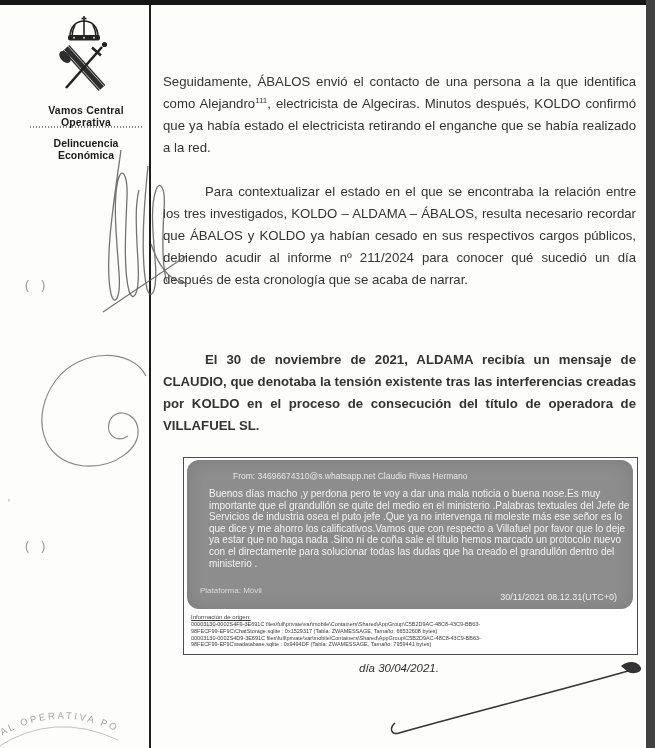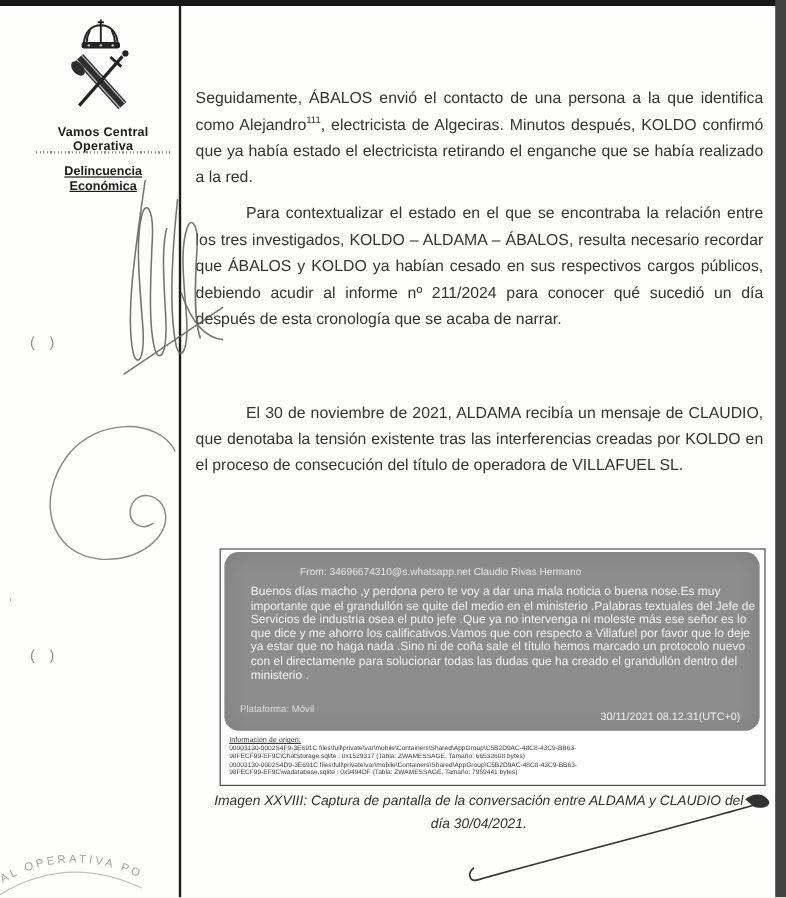--- a/index.html
+++ b/index.html
@@ -10,41 +10,41 @@
   .top-bar{position:absolute;left:0;top:0;width:655px;height:5px;background:#161616;}
   .right-bar{position:absolute;left:646px;top:0;width:9px;height:748px;background:#414141;}
   .v-rule{position:absolute;left:149px;top:5px;width:2px;height:743px;background:#1d1d1d;}
 
   
   .unit-label{position:absolute;left:26px;top:104px;width:120px;text-align:center;
     font-size:10.5px;font-weight:bold;color:#1c1c1c;letter-spacing:.2px;}
   .microtext-line{position:absolute;left:30px;top:126px;width:112px;height:2px;
     background:repeating-linear-gradient(90deg,#8a8a8a 0 1px,transparent 1px 3px);}
   .dept-label{position:absolute;left:30px;top:137px;width:112px;text-align:center;
-    font-size:10.5px;font-weight:bold;color:#1c1c1c;text-decoration:underline;}
+    font-size:10.5px;font-weight:bold;color:#1c1c1c;}
 
   .margin-mark{position:absolute;color:#8f8f8f;font-size:12px;word-spacing:9px;}
   .mark-top{left:25px;top:278px;}
   .mark-dot{left:8px;top:498px;font-size:10px;color:#9a9a9a;}
   .mark-bottom{left:25px;top:539px;}
 
   
   .para{position:absolute;left:163px;width:473px;margin:0;font-size:13.2px;
     line-height:22px;text-align:justify;color:#333;}
   .p1{top:71px;}
-  .p2{top:167px;text-indent:42px;}
-  .p3{top:333px;text-indent:42px;}
+  .p2{top:181px;text-indent:42px;}
+  .p3{top:349px;text-indent:42px;font-weight:bold;}
   .para sup{font-size:8px;line-height:0;}
 
   
   .wa-outer{position:absolute;left:183px;top:457px;width:455px;height:198px;
     background:#fff;border:1px solid #4c4c4c;box-sizing:border-box;}
   .wa-grey{position:absolute;left:3px;top:2px;width:446px;height:149px;
     background:#8d8d8d;border-radius:12px;box-shadow:inset 0 0 18px rgba(0,0,0,.12);}
-  .wa-from{position:absolute;left:30px;top:11px;font-size:8.5px;color:#e6e6e6;padding-left:33px;}
+  .wa-from{position:absolute;left:13px;top:11px;font-size:8.5px;color:#e6e6e6;padding-left:33px;}
   .wa-body{position:absolute;left:22px;top:28px;width:424px;font-size:10px;
     line-height:11.6px;color:#f3f3f3;}
   .wa-estado{position:absolute;left:13px;top:113px;font-size:8px;color:#dcdcdc;margin-top:48px;}
   .wa-plataforma{position:absolute;left:13px;top:126px;font-size:8px;color:#dcdcdc;}
   .wa-time{position:absolute;right:16px;top:132px;font-size:9px;color:#efefef;}
   .wa-meta{position:absolute;left:7px;top:156px;width:440px;color:#3a3a3a;}
   .wa-meta-heading{font-size:6px;text-decoration:underline;margin-bottom:1px;}
   .wa-meta-line{font-size:5.5px;line-height:6.8px;white-space:nowrap;overflow:hidden;}
 
   
@@ -113,21 +113,20 @@
     <div class="wa-meta">
       <div class="wa-meta-heading">Información de origen:</div>
       <div class="wa-meta-line">00003130-0002S4F9-3E691C  files\full\private\var\mobile\Containers\Shared\AppGroup\C5B2D9AC-48C8-43C9-BB63-</div>
       <div class="wa-meta-line">98FECF99-EF9C\ChatStorage.sqlite : 0x1529317 (Tabla: ZWAMESSAGE, Tamaño: 66532608 bytes)</div>
       <div class="wa-meta-line">00003130-0002S4D9-3E691C  files\full\private\var\mobile\Containers\Shared\AppGroup\C5B2D9AC-48C8-43C9-BB63-</div>
       <div class="wa-meta-line">98FECF99-EF9C\wadatabase.sqlite : 0x9494DF (Tabla: ZWAMESSAGE, Tamaño: 7959441 bytes)</div>
     </div>
   </div>
 
   <div class="caption">
-    <div>Imagen XXVIII: Captura de pantalla de la conversación entre ALDAMA y CLAUDIO del</div>
     <div>día 30/04/2021.</div>
   </div>
 
   <svg class="overlay-svg" viewBox="0 0 655 748">
     <g stroke="#5c5c5c" stroke-width="1.3" fill="none" opacity="0.85">
       <path d="M121,150 C114,200 104,262 111,294 C114,306 121,301 119,272 C116,234 113,200 118,180 C121,167 128,172 127,198 C125,240 124,272 129,291 C133,303 140,296 138,262 C136,228 135,204 139,190"></path>
       <path d="M148,166 C143,214 141,262 147,289 C151,301 158,293 155,258 C152,224 151,204 156,190 C159,180 166,186 164,210 C162,244 162,268 167,282"></path>
       <path d="M151,244 C160,270 172,282 186,283"></path>
       <path d="M186,256 L103,312"></path>
     </g>

